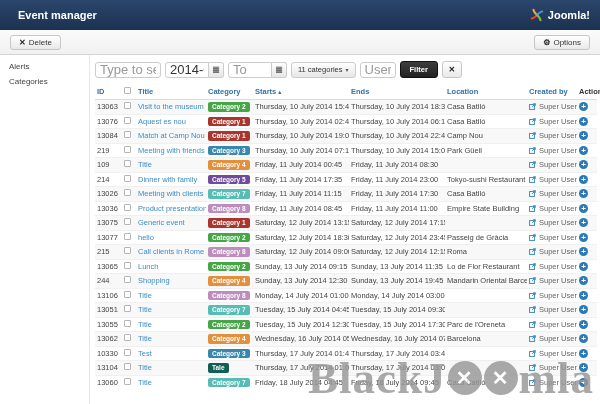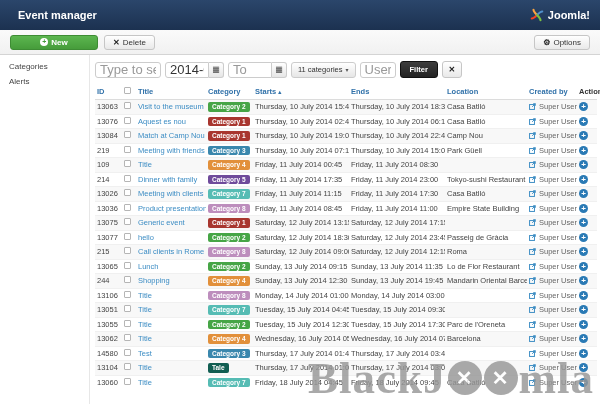--- a/index.html
+++ b/index.html
@@ -135,39 +135,35 @@
         <path d="M10 10 Q5 15 2.5 15" stroke="#F44321" stroke-width="3" stroke-linecap="round" fill="none"></path>
         <path d="M10 10 Q15 5 17.5 5" stroke="#5091CD" stroke-width="3" stroke-linecap="round" fill="none"></path>
         <path d="M10 10 Q15 15 15 17.5" stroke="#7AC143" stroke-width="3" stroke-linecap="round" fill="none"></path>
       </svg>
     </span>
     <span class="brand-text">Joomla!</span>
   </div>
 </div>
 
 <div class="toolbar">
-  <div class="btn btn-new">
-    <span class="plus-circle">+</span>
-    <span>New</span>
-  </div>
   <div class="btn btn-light">
     <span class="glyph">✕</span>
     <span>Delete</span>
   </div>
   <div class="btn btn-light btn-options">
     <span class="glyph">⚙</span>
     <span>Options</span>
   </div>
 </div>
 
 <div class="main">
 
   <div class="sidebar">
+    <div class="side-item">Alerts</div>
     <div class="side-item">Categories</div>
-    <div class="side-item">Alerts</div>
   </div>
 
   <div class="content">
 
     <div class="filterbar">
       <input class="tinput search-input" placeholder="Type to search..." style="">
       <span class="date-group">
         <input class="tinput date-input" value="2014-07-10" style="">
         <span class="addon">▦</span>
       </span>
@@ -583,21 +579,21 @@
             <path d="M4.5 5.5 L9 1 M6 1 h3 v3" stroke="#3d8dc4" stroke-width="1.4" fill="none"></path>
           </svg>
         </span>
         <span>Super User</span>
       </span>
     </td>
     <td><span class="action-btn">+</span></td>
   </tr>
 
   <tr>
-    <td>14580</td>
+    <td>10330</td>
     <td><span class="cb"></span></td>
     <td><span class="title-link">Test</span></td>
     <td><span class="badge" style="background: rgb(58, 135, 173);">Category 3</span></td>
     <td>Thursday, 17 July 2014 01:45</td>
     <td>Thursday, 17 July 2014 03:45</td>
     <td></td>
     <td>
       <span class="created-cell">
         <span class="uicon">
           <svg width="7" height="7" viewBox="0 0 10 10">

